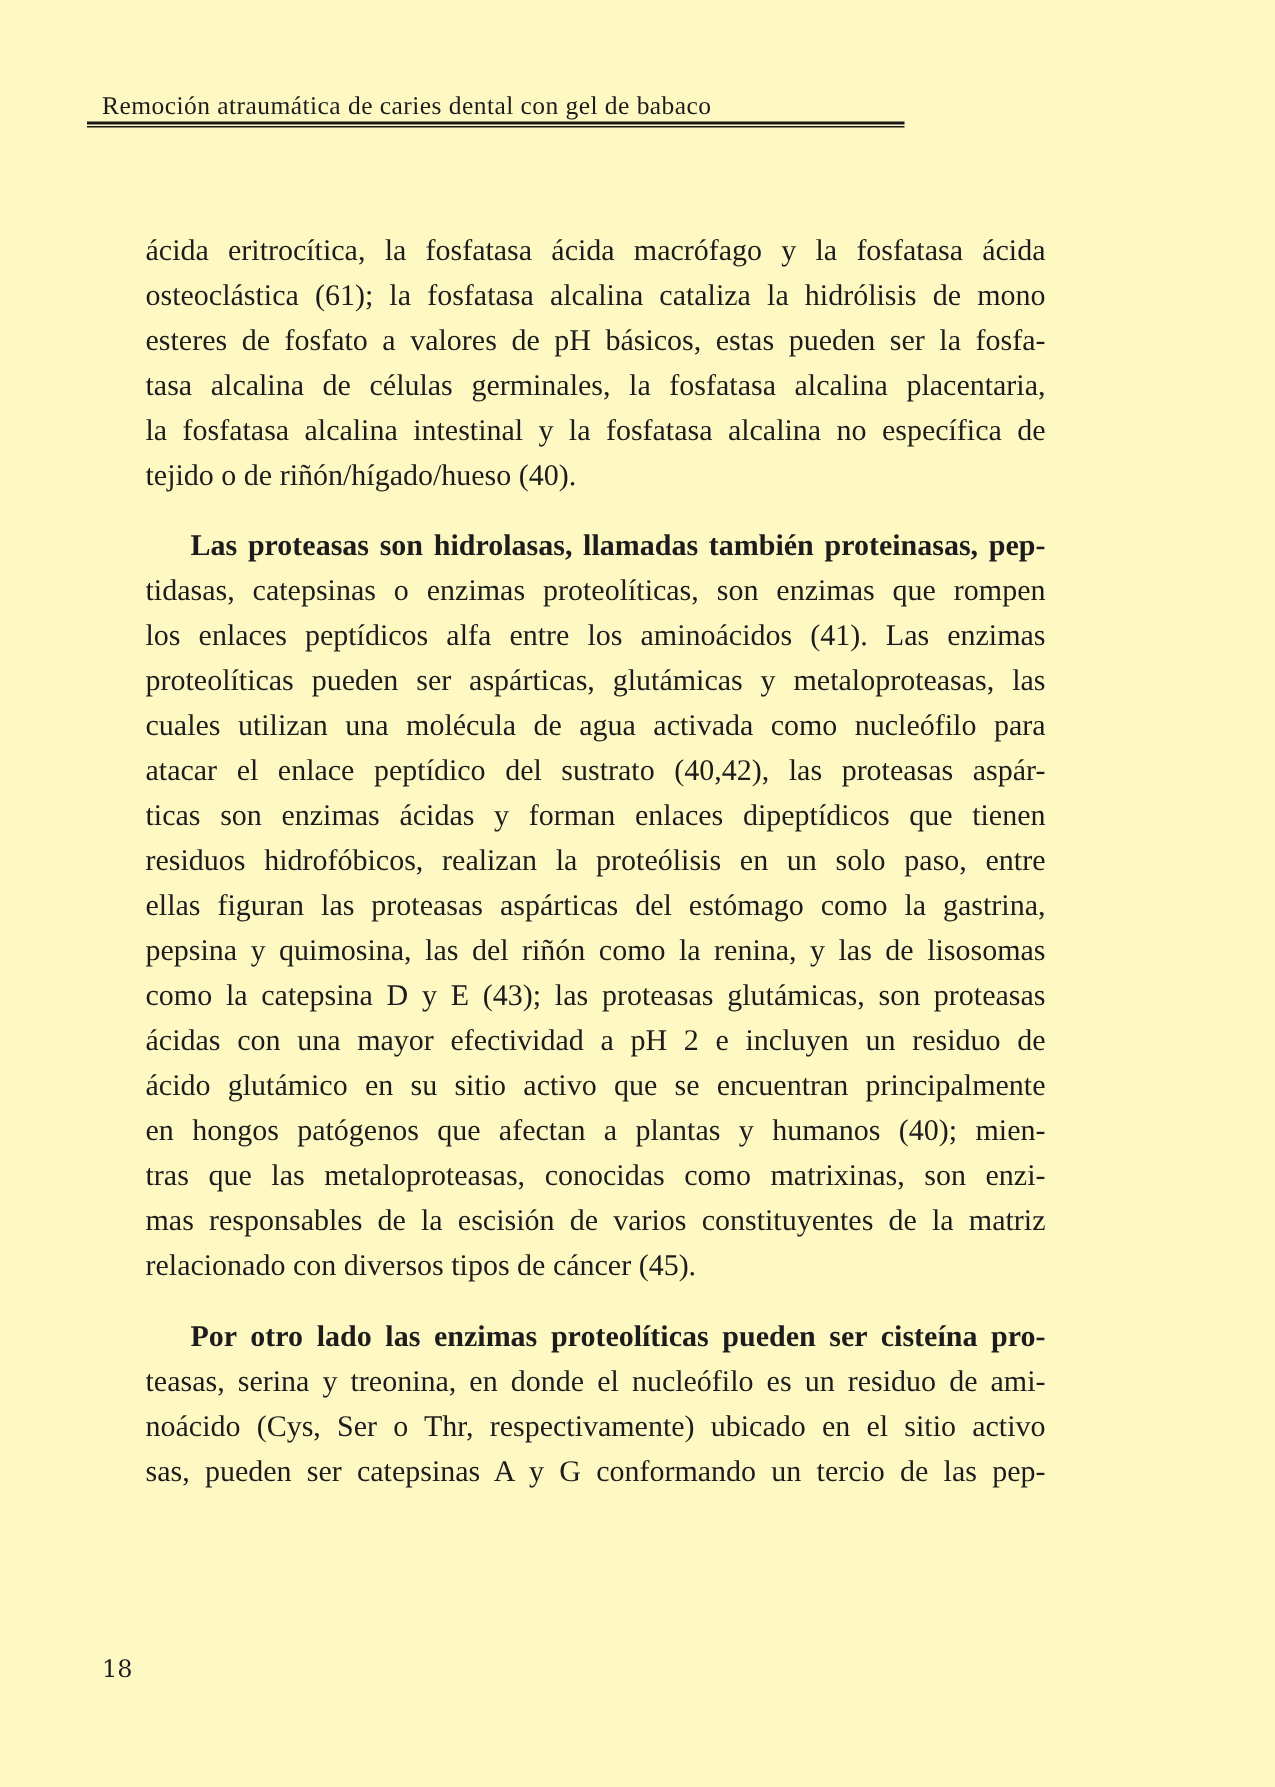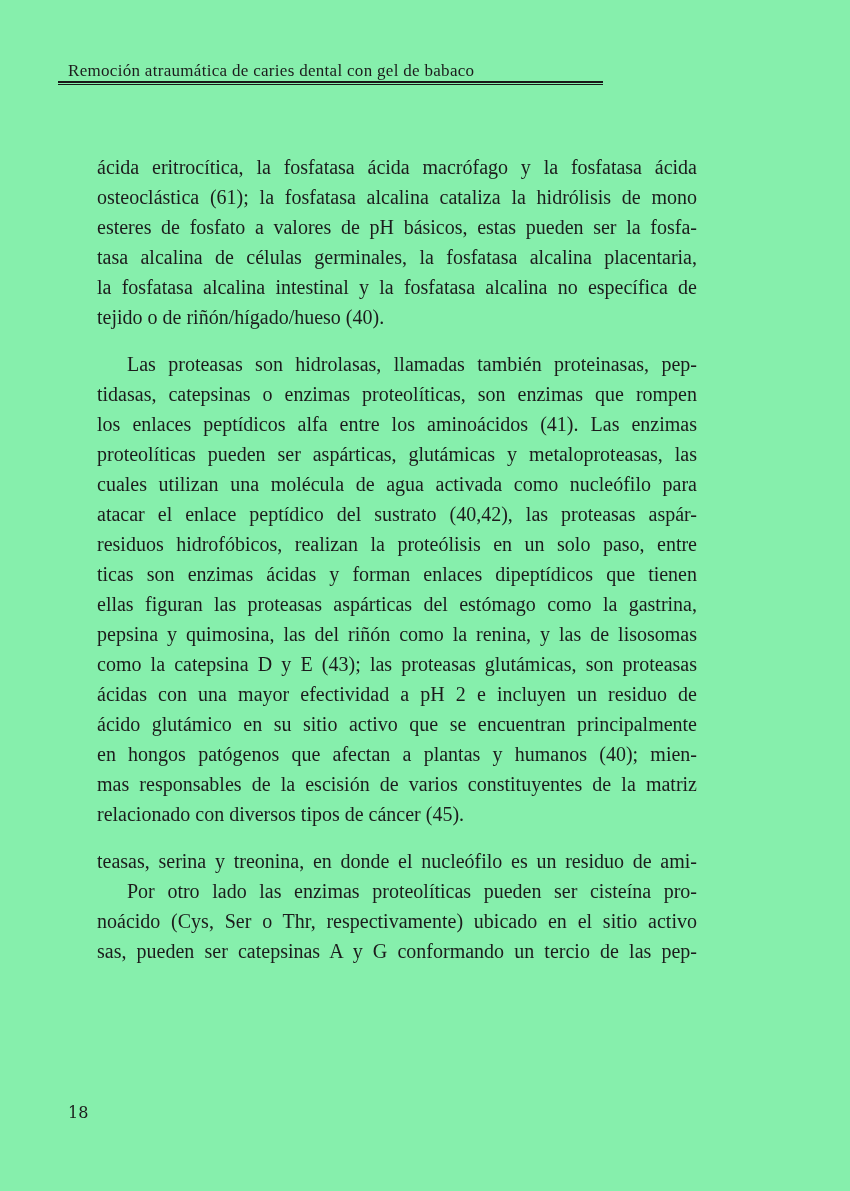--- a/index.html
+++ b/index.html
@@ -8,21 +8,21 @@
     width: 850px;
     height: 1191px;
     position: relative;
     overflow: hidden;
     font-family: "Liberation Serif", serif;
     color: #1c1c1c;
   }
   .page {
     position: absolute;
     inset: 0;
-    background: #86efac;
+    background: #fef9c3;
   }
   .running-head {
     position: absolute;
     left: 68px;
     top: 61px;
     font-size: 17px;
     letter-spacing: 0.3px;
     white-space: nowrap;
   }
   .header-rule {
@@ -47,21 +47,21 @@
     height: 30px;
     line-height: 30px;
     text-align: justify;
     text-align-last: justify;
     overflow: hidden;
     white-space: nowrap;
   }
   .line.lastline {
     text-align-last: left;
   }
-  .line.indent { padding-left: 30px; }
+  .line.indent { padding-left: 30px; font-weight: bold; }
   .page-number {
     position: absolute;
     left: 68px;
     top: 1103px;
     font-family: "DejaVu Serif", serif;
     font-size: 16px;
     color: #1c1c1c;
   }
 </style>
 </head>
@@ -82,34 +82,35 @@
         <div class="line">la fosfatasa alcalina intestinal y la fosfatasa alcalina no específica de</div>
         <div class="line lastline">tejido o de riñón/hígado/hueso (40).</div>
       </div>
       <div class="para">
         <div class="line indent">Las proteasas son hidrolasas, llamadas también proteinasas, pep-</div>
         <div class="line">tidasas, catepsinas o enzimas proteolíticas, son enzimas que rompen</div>
         <div class="line">los enlaces peptídicos alfa entre los aminoácidos (41). Las enzimas</div>
         <div class="line">proteolíticas pueden ser aspárticas, glutámicas y metaloproteasas, las</div>
         <div class="line">cuales utilizan una molécula de agua activada como nucleófilo para</div>
         <div class="line">atacar el enlace peptídico del sustrato (40,42), las proteasas aspár-</div>
+        <div class="line">ticas son enzimas ácidas y forman enlaces dipeptídicos que tienen</div>
         <div class="line">residuos hidrofóbicos, realizan la proteólisis en un solo paso, entre</div>
-        <div class="line">ticas son enzimas ácidas y forman enlaces dipeptídicos que tienen</div>
         <div class="line">ellas figuran las proteasas aspárticas del estómago como la gastrina,</div>
         <div class="line">pepsina y quimosina, las del riñón como la renina, y las de lisosomas</div>
         <div class="line">como la catepsina D y E (43); las proteasas glutámicas, son proteasas</div>
         <div class="line">ácidas con una mayor efectividad a pH 2 e incluyen un residuo de</div>
         <div class="line">ácido glutámico en su sitio activo que se encuentran principalmente</div>
         <div class="line">en hongos patógenos que afectan a plantas y humanos (40); mien-</div>
+        <div class="line">tras que las metaloproteasas, conocidas como matrixinas, son enzi-</div>
         <div class="line">mas responsables de la escisión de varios constituyentes de la matriz</div>
         <div class="line lastline">relacionado con diversos tipos de cáncer (45).</div>
       </div>
       <div class="para">
+        <div class="line indent">Por otro lado las enzimas proteolíticas pueden ser cisteína pro-</div>
         <div class="line">teasas, serina y treonina, en donde el nucleófilo es un residuo de ami-</div>
-        <div class="line indent">Por otro lado las enzimas proteolíticas pueden ser cisteína pro-</div>
         <div class="line">noácido (Cys, Ser o Thr, respectivamente) ubicado en el sitio activo</div>
         <div class="line">sas, pueden ser catepsinas A y G conformando un tercio de las pep-</div>
       </div>
     </div>
 
   <div class="page-number">18</div>
 
 </div>
 
 </body></html>

